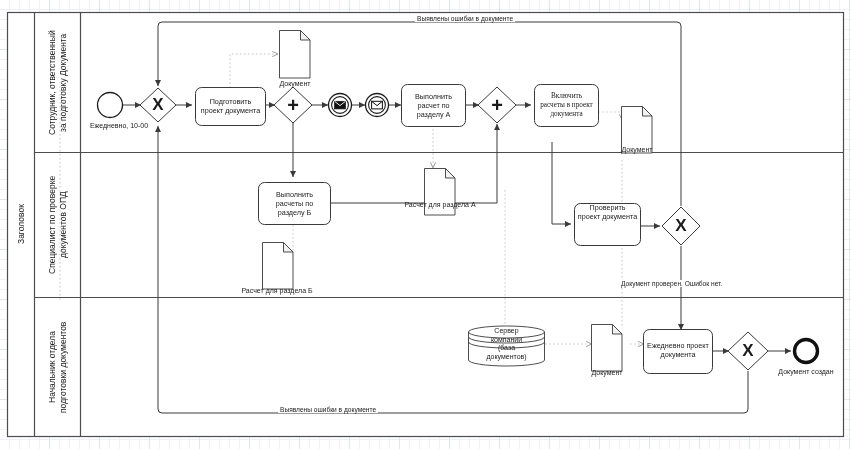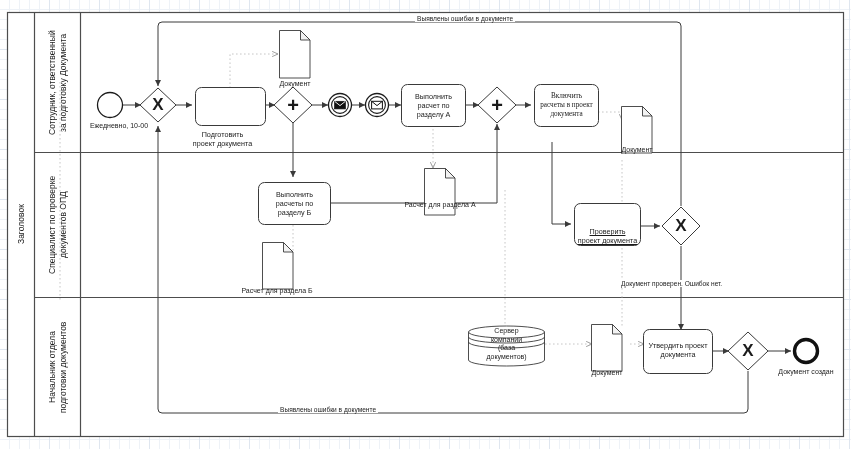--- a/index.html
+++ b/index.html
@@ -156,34 +156,34 @@
   </svg>
 
   <div class="vlabel" style="left:8px;top:13px;width:26px;height:423px;">Заголовок</div>
   <div class="vlabel" style="left:35px;top:13px;width:45px;height:139px;">Сотрудник, ответственный
 за подготовку Документа</div>
   <div class="vlabel" style="left:35px;top:153px;width:45px;height:144px;">Специалист по проверке
 документов ОПД</div>
   <div class="vlabel" style="left:35px;top:298px;width:45px;height:138px;">Начальник отдела
 подготовки документов</div>
 
-  <div class="lbl lbl-task" style="left:188px;top:97px;width:69px;margin-top:33px;">Подготовить
+  <div class="lbl lbl-task" style="left:196px;top:97px;width:69px;">Подготовить
 проект документа</div>
   <div class="lbl lbl-task" style="left:402px;top:92px;width:63px;">Выполнить
 расчет по
 разделу А</div>
   <div class="lbl lbl-task" style="left:535px;top:92px;width:63px;font-family:Liberation Serif, serif;">Включить
 расчеты в проект
 документа</div>
   <div class="lbl lbl-task" style="left:259px;top:190px;width:71px;">Выполнить
 расчеты по
 разделу Б</div>
-  <div class="lbl lbl-task" style="left:575px;top:227px;width:65px;text-decoration:underline;">Проверить
+  <div class="lbl lbl-task" style="left:575px;top:203px;width:65px;">Проверить
 проект документа</div>
-  <div class="lbl lbl-task" style="left:644px;top:341px;width:68px;">Утвердить проект
+  <div class="lbl lbl-task" style="left:644px;top:341px;width:68px;">Ежедневно проект
 документа</div>
 
   <div style="position:absolute;left:148px;top:93px;width:20px;text-align:center;font-size:17px;font-weight:bold;line-height:24px;">X</div>
   <div style="position:absolute;left:283px;top:92px;width:20px;text-align:center;font-size:20px;font-weight:bold;line-height:26px;">+</div>
   <div style="position:absolute;left:487px;top:92px;width:20px;text-align:center;font-size:20px;font-weight:bold;line-height:26px;">+</div>
   <div style="position:absolute;left:671px;top:214px;width:20px;text-align:center;font-size:17px;font-weight:bold;line-height:24px;">X</div>
   <div style="position:absolute;left:738px;top:339px;width:20px;text-align:center;font-size:17px;font-weight:bold;line-height:24px;">X</div>
 
   <div class="lbl" style="left:79px;top:121px;width:80px;">Ежедневно, 10-00</div>
   <div class="lbl" style="left:771px;top:367px;width:70px;">Документ создан</div>

